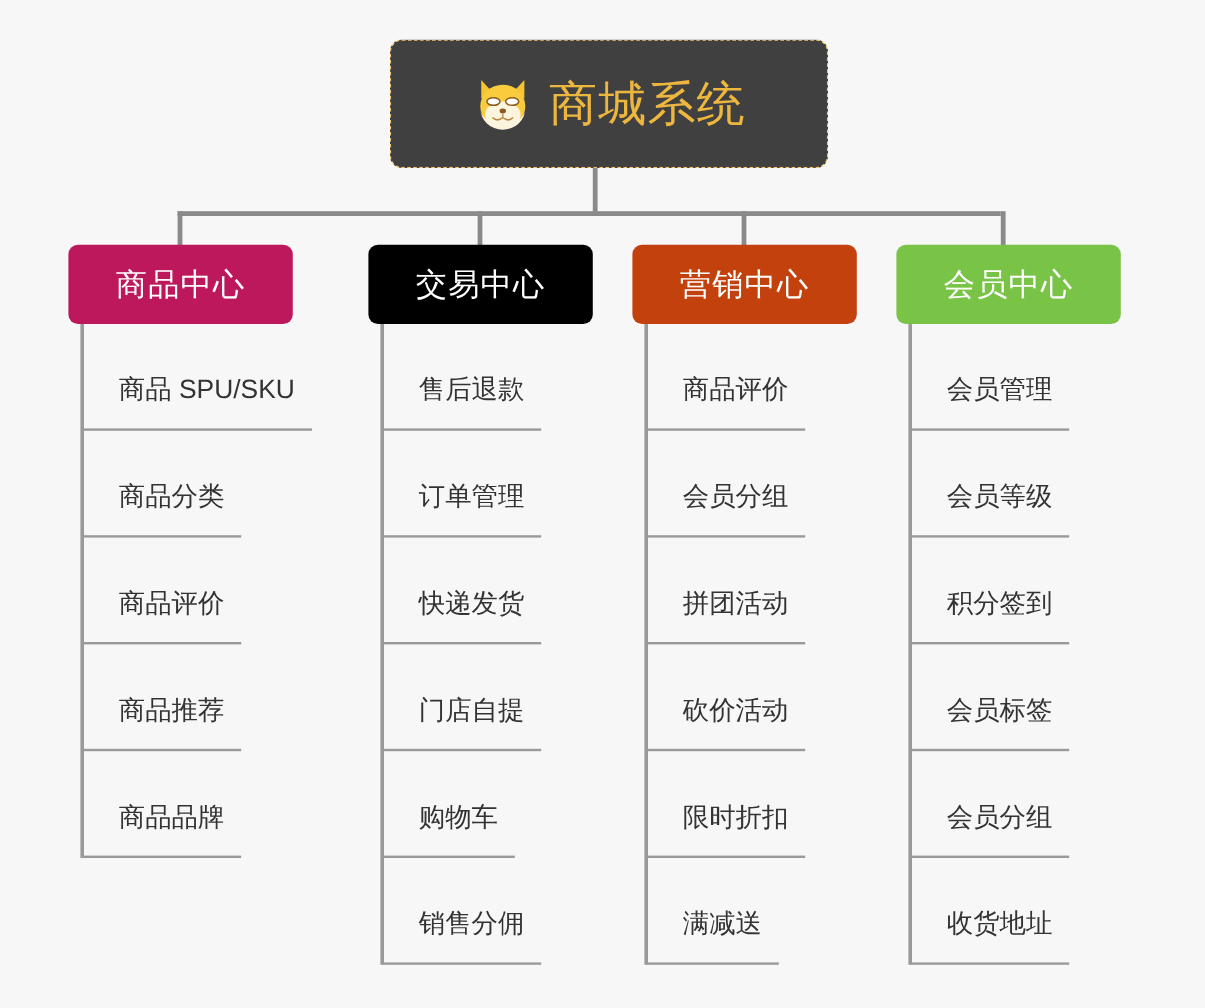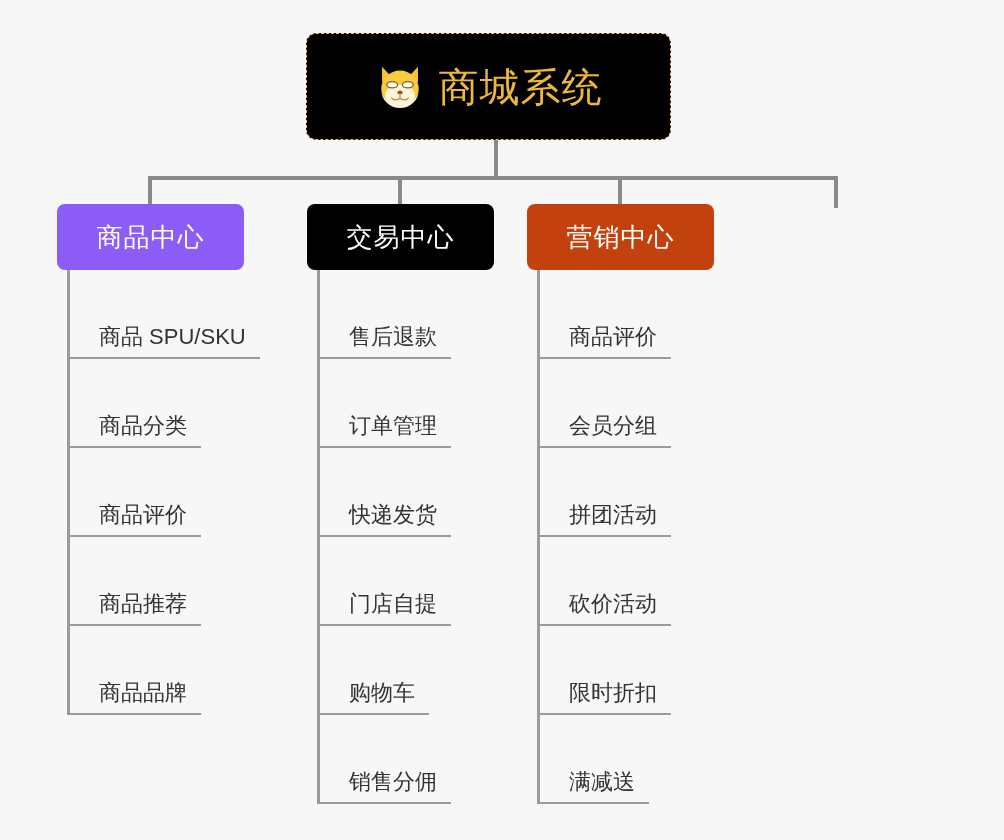--- a/index.html
+++ b/index.html
@@ -8,23 +8,23 @@
     background:#f7f7f7;
     font-family:"Liberation Sans","DejaVu Sans",sans-serif;
     overflow:hidden;
     position:relative;
   }
   #stage{position:relative;width:1004px;height:840px;}
 
   
   .root-node{
     position:absolute;
-    left:306px;top:33px;
+    left:325px;top:33px;
     width:365px;height:107px;
-    background:#000000;
+    background:#404040;
     border:1px dashed #efc371;
     border-radius:10px;
     box-sizing:border-box;
     display:flex;
     align-items:center;
     justify-content:center;
     gap:14px;
   }
   .root-icon{width:50px;height:50px;flex:none;display:block;}
   .root-title{
@@ -70,21 +70,21 @@
     position:relative;
     height:89px;
     display:flex;
     align-items:flex-end;
     box-sizing:border-box;
   }
   .leaf-label{
     font-size:22px;
     color:#333333;
     white-space:nowrap;
-    padding:0 14px 8px 30px;
+    padding:0 14px 20px 30px;
     border-bottom:2px solid #9a9a9a;
     line-height:1.1;
     box-sizing:border-box;
   }
 </style>
 </head>
 <body style="background: rgb(247, 247, 247);">
 
 <div id="stage">
 
@@ -106,21 +106,21 @@
   </div>
 
   <div class="conn v-stem" style="background: rgb(138, 138, 138);"></div>
   <div class="conn h-bus" style="background: rgb(138, 138, 138);"></div>
   <div class="conn v-drop" style="left: 148px; background: rgb(138, 138, 138);"></div>
   <div class="conn v-drop" style="left: 398px; background: rgb(138, 138, 138);"></div>
   <div class="conn v-drop" style="left: 618px; background: rgb(138, 138, 138);"></div>
   <div class="conn v-drop" style="left: 834px; background: rgb(138, 138, 138);"></div>
 
   <div class="col" style="left:57px;width:187px">
-    <div class="col-head" style="background: #8b5cf6;">
+    <div class="col-head" style="background: #be185d;">
       <span>商品中心</span>
     </div>
     <div class="col-body">
       <div class="spine"></div>
       <div class="leaf">
           <span class="leaf-label">商品 SPU/SKU</span>
         </div>
       <div class="leaf">
           <span class="leaf-label">商品分类</span>
         </div>
@@ -183,14 +183,40 @@
         </div>
       <div class="leaf">
           <span class="leaf-label">限时折扣</span>
         </div>
       <div class="leaf">
           <span class="leaf-label">满减送</span>
         </div>
     </div>
   </div>
 
+  <div class="col" style="left:747px;width:187px">
+    <div class="col-head" style="background: rgb(121, 195, 70);">
+      <span>会员中心</span>
+    </div>
+    <div class="col-body">
+      <div class="spine"></div>
+      <div class="leaf">
+          <span class="leaf-label">会员管理</span>
+        </div>
+      <div class="leaf">
+          <span class="leaf-label">会员等级</span>
+        </div>
+      <div class="leaf">
+          <span class="leaf-label">积分签到</span>
+        </div>
+      <div class="leaf">
+          <span class="leaf-label">会员标签</span>
+        </div>
+      <div class="leaf">
+          <span class="leaf-label">会员分组</span>
+        </div>
+      <div class="leaf">
+          <span class="leaf-label">收货地址</span>
+        </div>
+    </div>
+  </div>
 
 </div>
 
 </body></html>

